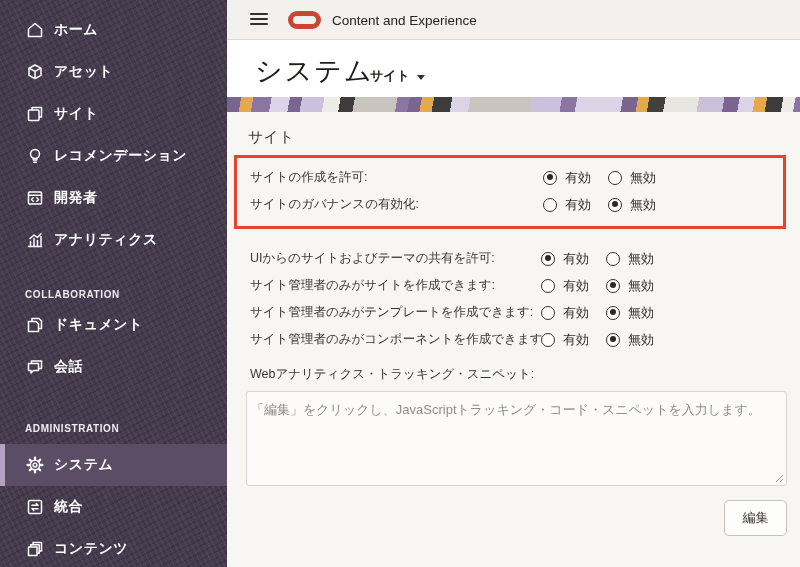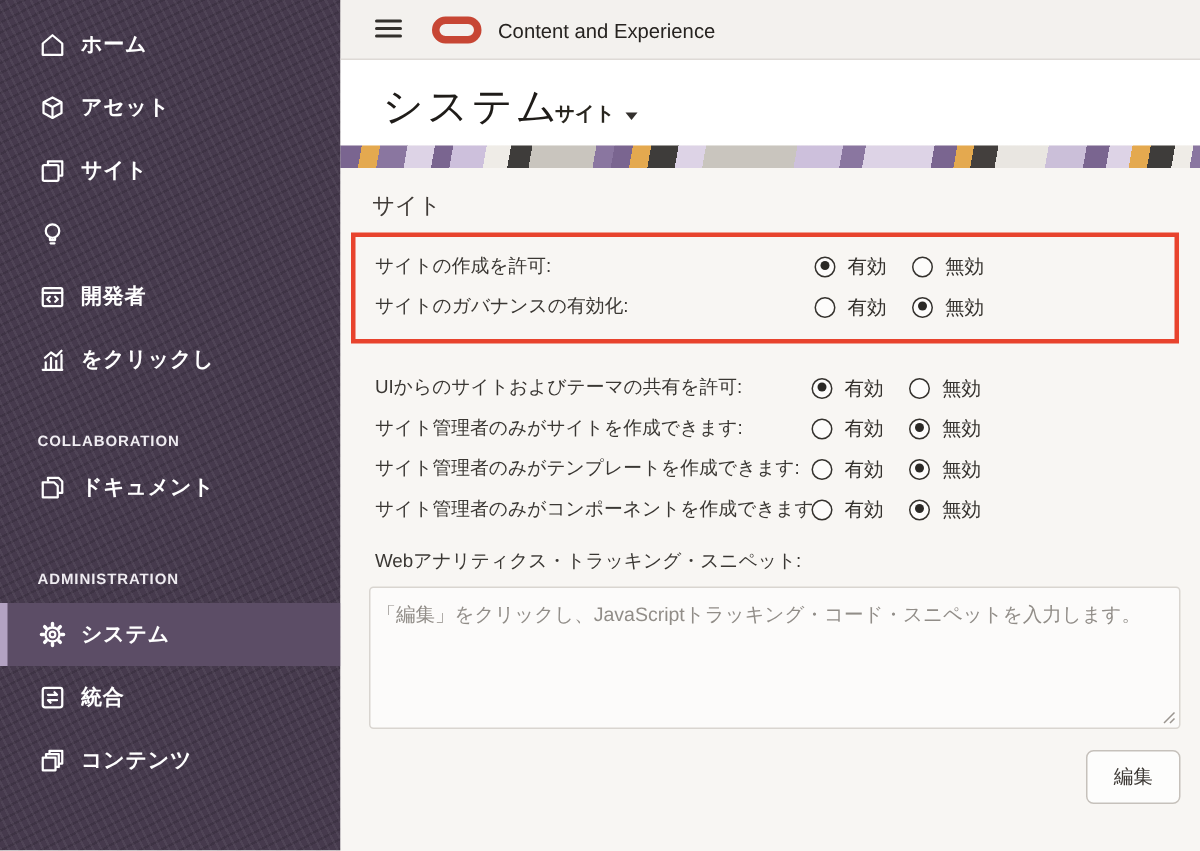--- a/index.html
+++ b/index.html
@@ -171,20 +171,21 @@
       <span class="lbl">サイト</span>
     </div>
 
     <div class="nav-item">
       <span class="icon">
         <svg width="20" height="20" viewBox="0 0 20 20" fill="none" stroke="#fff" stroke-width="1.5" stroke-linecap="round" stroke-linejoin="round">
             <circle cx="10" cy="8" r="4.5"></circle>
             <path d="M8.3 12.5 V14 H11.7 V12.5 M8.7 16.2 H11.3"></path>
           </svg>
       </span>
+      <span class="lbl">レコメンデーション</span>
     </div>
 
     <div class="nav-item">
       <span class="icon">
         <svg width="20" height="20" viewBox="0 0 20 20" fill="none" stroke="#fff" stroke-width="1.5" stroke-linecap="round" stroke-linejoin="round">
             <rect x="3.5" y="4" width="13" height="12" rx="1"></rect>
             <path d="M3.5 7.2 H16.5"></path>
             <path d="M8.2 9.8 6.5 11.5 8.2 13.2 M11.8 9.8 13.5 11.5 11.8 13.2"></path>
           </svg>
       </span>
@@ -192,35 +193,44 @@
     </div>
 
     <div class="nav-item">
       <span class="icon">
         <svg width="20" height="20" viewBox="0 0 20 20" fill="none" stroke="#fff" stroke-width="1.5" stroke-linecap="round" stroke-linejoin="round">
             <path d="M3.5 16.5 H16.5"></path>
             <path d="M5.5 16.5 V11.5 M9 16.5 V8.5 M12.5 16.5 V10.5 M16 16.5 V6.5"></path>
             <path d="M5 8.5 9 5 12.5 7.5 16 3.8"></path>
           </svg>
       </span>
-      <span class="lbl">をクリックし</span>
+      <span class="lbl">アナリティクス</span>
     </div>
 
     <div class="sec-hdr collab">COLLABORATION</div>
 
     <div class="nav-item">
       <span class="icon">
         <svg width="20" height="20" viewBox="0 0 20 20" fill="none" stroke="#fff" stroke-width="1.5" stroke-linejoin="round">
             <path d="M7 6 V3.5 H14 L16.5 6 V13.5 H14"></path>
             <path d="M3.5 6.5 H11 L13.5 9 V16.5 H3.5 Z" fill="#463a4d"></path>
           </svg>
       </span>
       <span class="lbl">ドキュメント</span>
     </div>
 
+    <div class="nav-item">
+      <span class="icon">
+        <svg width="20" height="20" viewBox="0 0 20 20" fill="none" stroke="#fff" stroke-width="1.5" stroke-linejoin="round">
+            <path d="M6.5 6.5 V4 H16.5 V11.5 H14"></path>
+            <path d="M3.5 6.5 H13.5 V13.5 H8.5 L6 16 V13.5 H3.5 Z" fill="#463a4d"></path>
+          </svg>
+      </span>
+      <span class="lbl">会話</span>
+    </div>
 
     <div class="sec-hdr admin">ADMINISTRATION</div>
 
     <div class="nav-item selected">
       <span class="icon">
         <svg width="20" height="20" viewBox="0 0 20 20" fill="none" stroke="#fff">
             <circle cx="10" cy="10" r="4.7" stroke-width="1.6"></circle>
             <circle cx="10" cy="10" r="1.9" stroke-width="1.4"></circle>
             <g stroke-width="2.3" stroke-linecap="round">
               <path d="M10 2.6 V4 M10 16 V17.4 M2.6 10 H4 M16 10 H17.4 M4.8 4.8 5.8 5.8 M14.2 14.2 15.2 15.2 M15.2 4.8 14.2 5.8 M5.8 14.2 4.8 15.2"></path>

